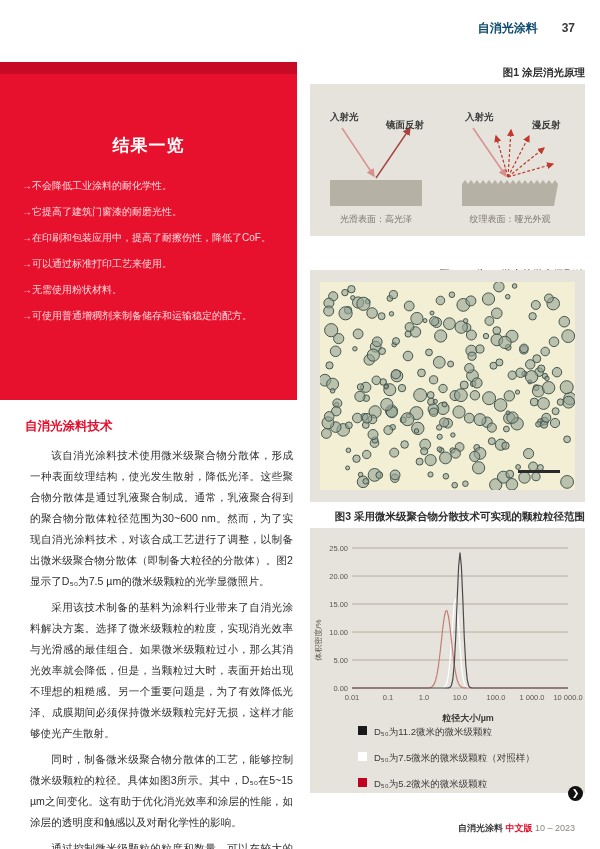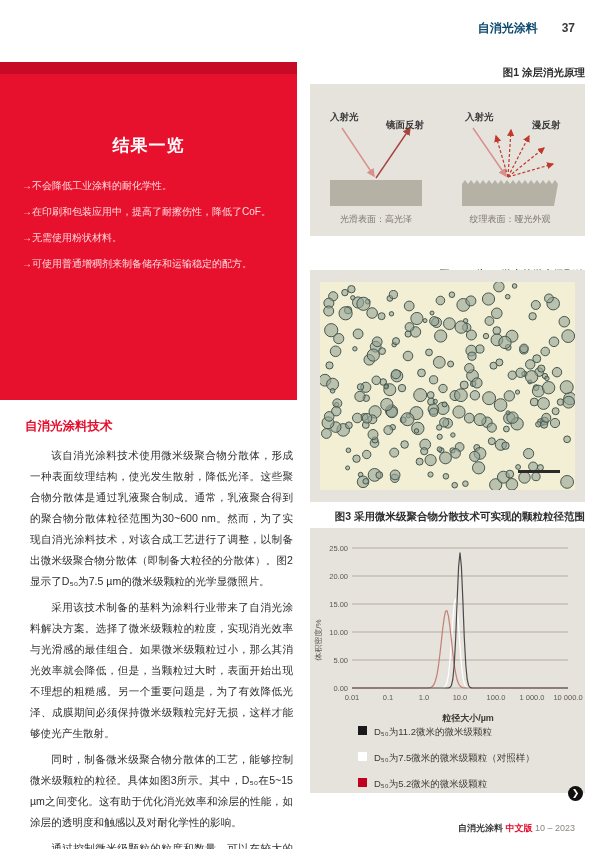--- a/index.html
+++ b/index.html
@@ -47,21 +47,23 @@
 
   <div class="hdr">
     <span class="t">自消光涂料</span><span class="n">37</span>
   </div>
 
   <div class="redbox">
     <div class="strip"></div>
     <h2>结果一览</h2>
     <ul id="bullets">
         <li>→不会降低工业涂料的耐化学性。</li>
+        <li>→它提高了建筑门窗漆的耐磨光性。</li>
         <li>→在印刷和包装应用中，提高了耐擦伤性，降低了CoF。</li>
+        <li>→可以通过标准打印工艺来使用。</li>
         <li>→无需使用粉状材料。</li>
         <li>→可使用普通增稠剂来制备储存和运输稳定的配方。</li>
       </ul>
   </div>
 
   <div class="artTitle">自消光涂料技术</div>
   <div class="artBody" id="artBody">
       <p>该自消光涂料技术使用微米级聚合物分散体，形成一种表面纹理结构，使光发生散射，降低光泽。这些聚合物分散体是通过乳液聚合制成。通常，乳液聚合得到的聚合物分散体粒径范围为30~600 nm。然而，为了实现自消光涂料技术，对该合成工艺进行了调整，以制备出微米级聚合物分散体（即制备大粒径的分散体）。图2显示了D₅₀为7.5 µm的微米级颗粒的光学显微照片。</p>
       <p>采用该技术制备的基料为涂料行业带来了自消光涂料解决方案。选择了微米级颗粒的粒度，实现消光效率与光滑感的最佳组合。如果微米级颗粒过小，那么其消光效率就会降低，但是，当颗粒过大时，表面开始出现不理想的粗糙感。另一个重要问题是，为了有效降低光泽、成膜期间必须保持微米级颗粒完好无损，这样才能够使光产生散射。</p>
       <p>同时，制备微米级聚合物分散体的工艺，能够控制微米级颗粒的粒径。具体如图3所示。其中，D₅₀在5~15 µm之间变化。这有助于优化消光效率和涂层的性能，如涂层的透明度和触感以及对耐化学性的影响。</p>

